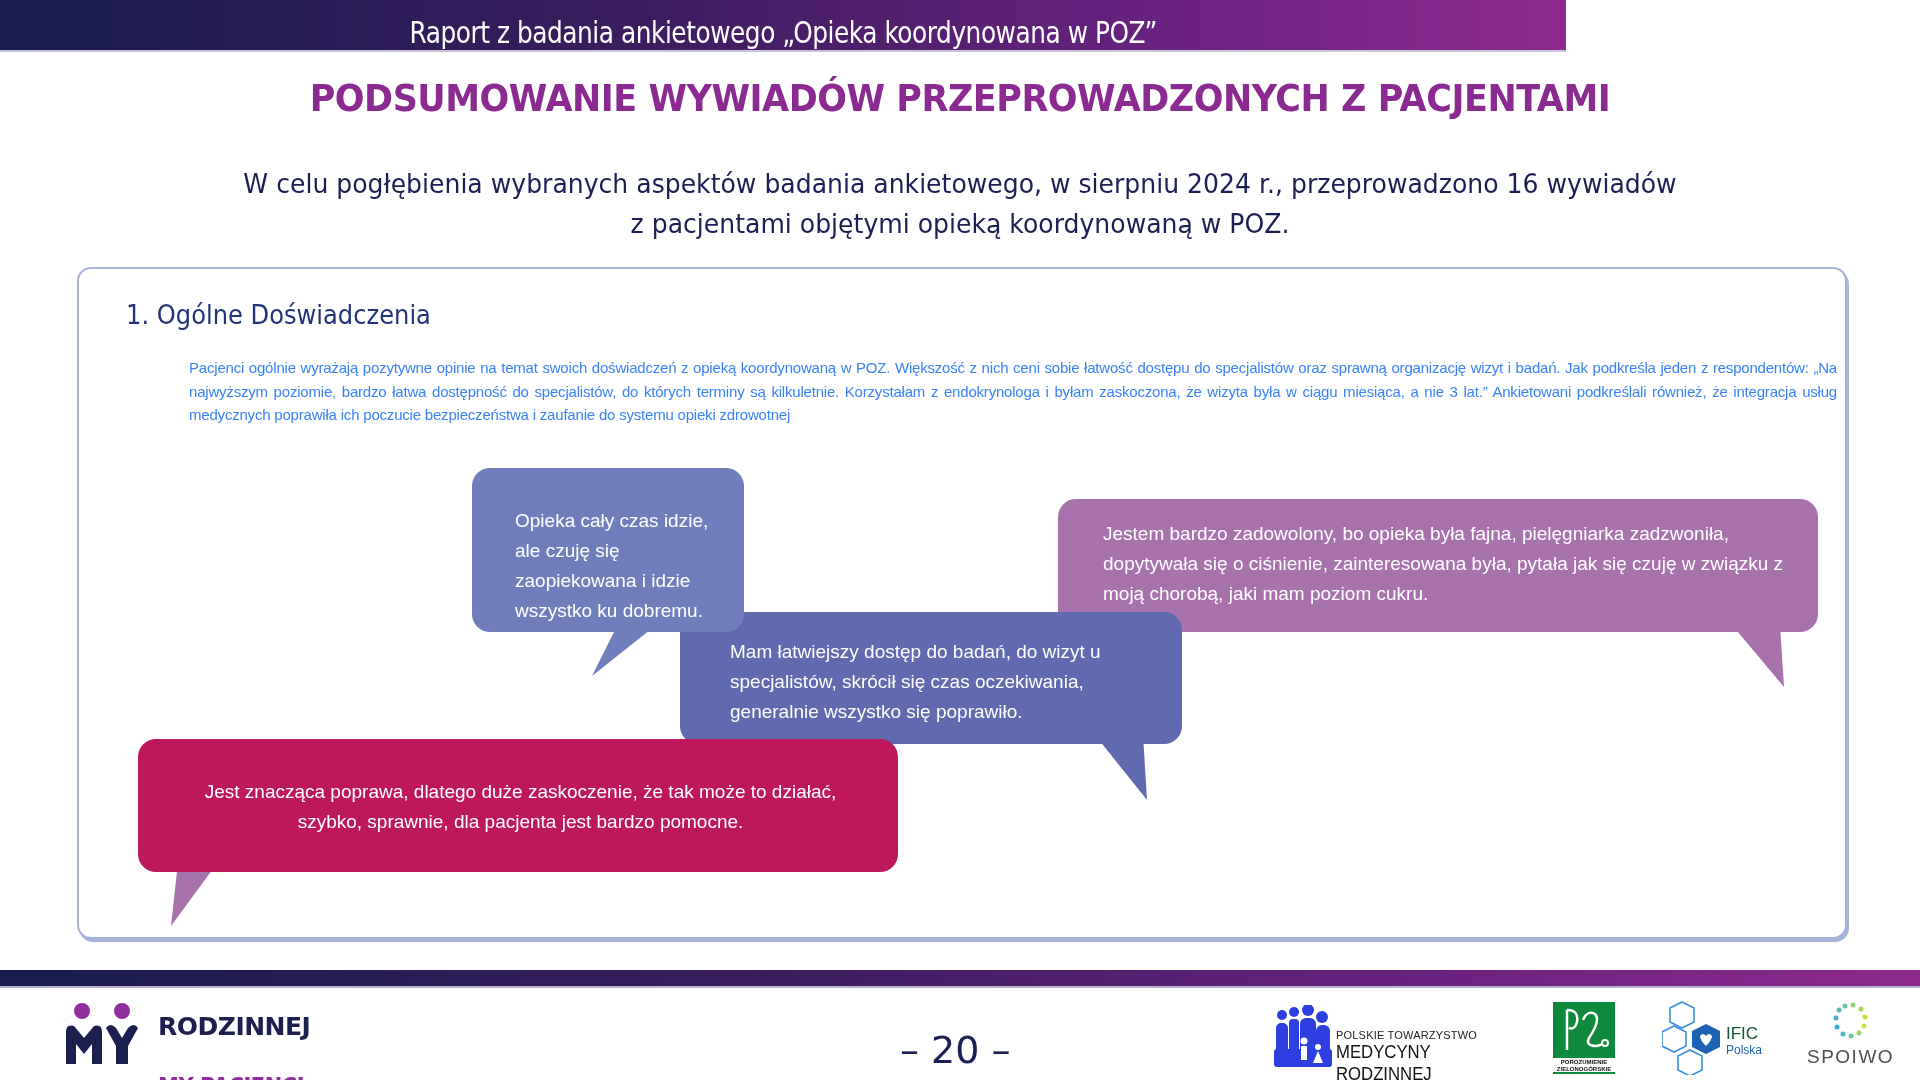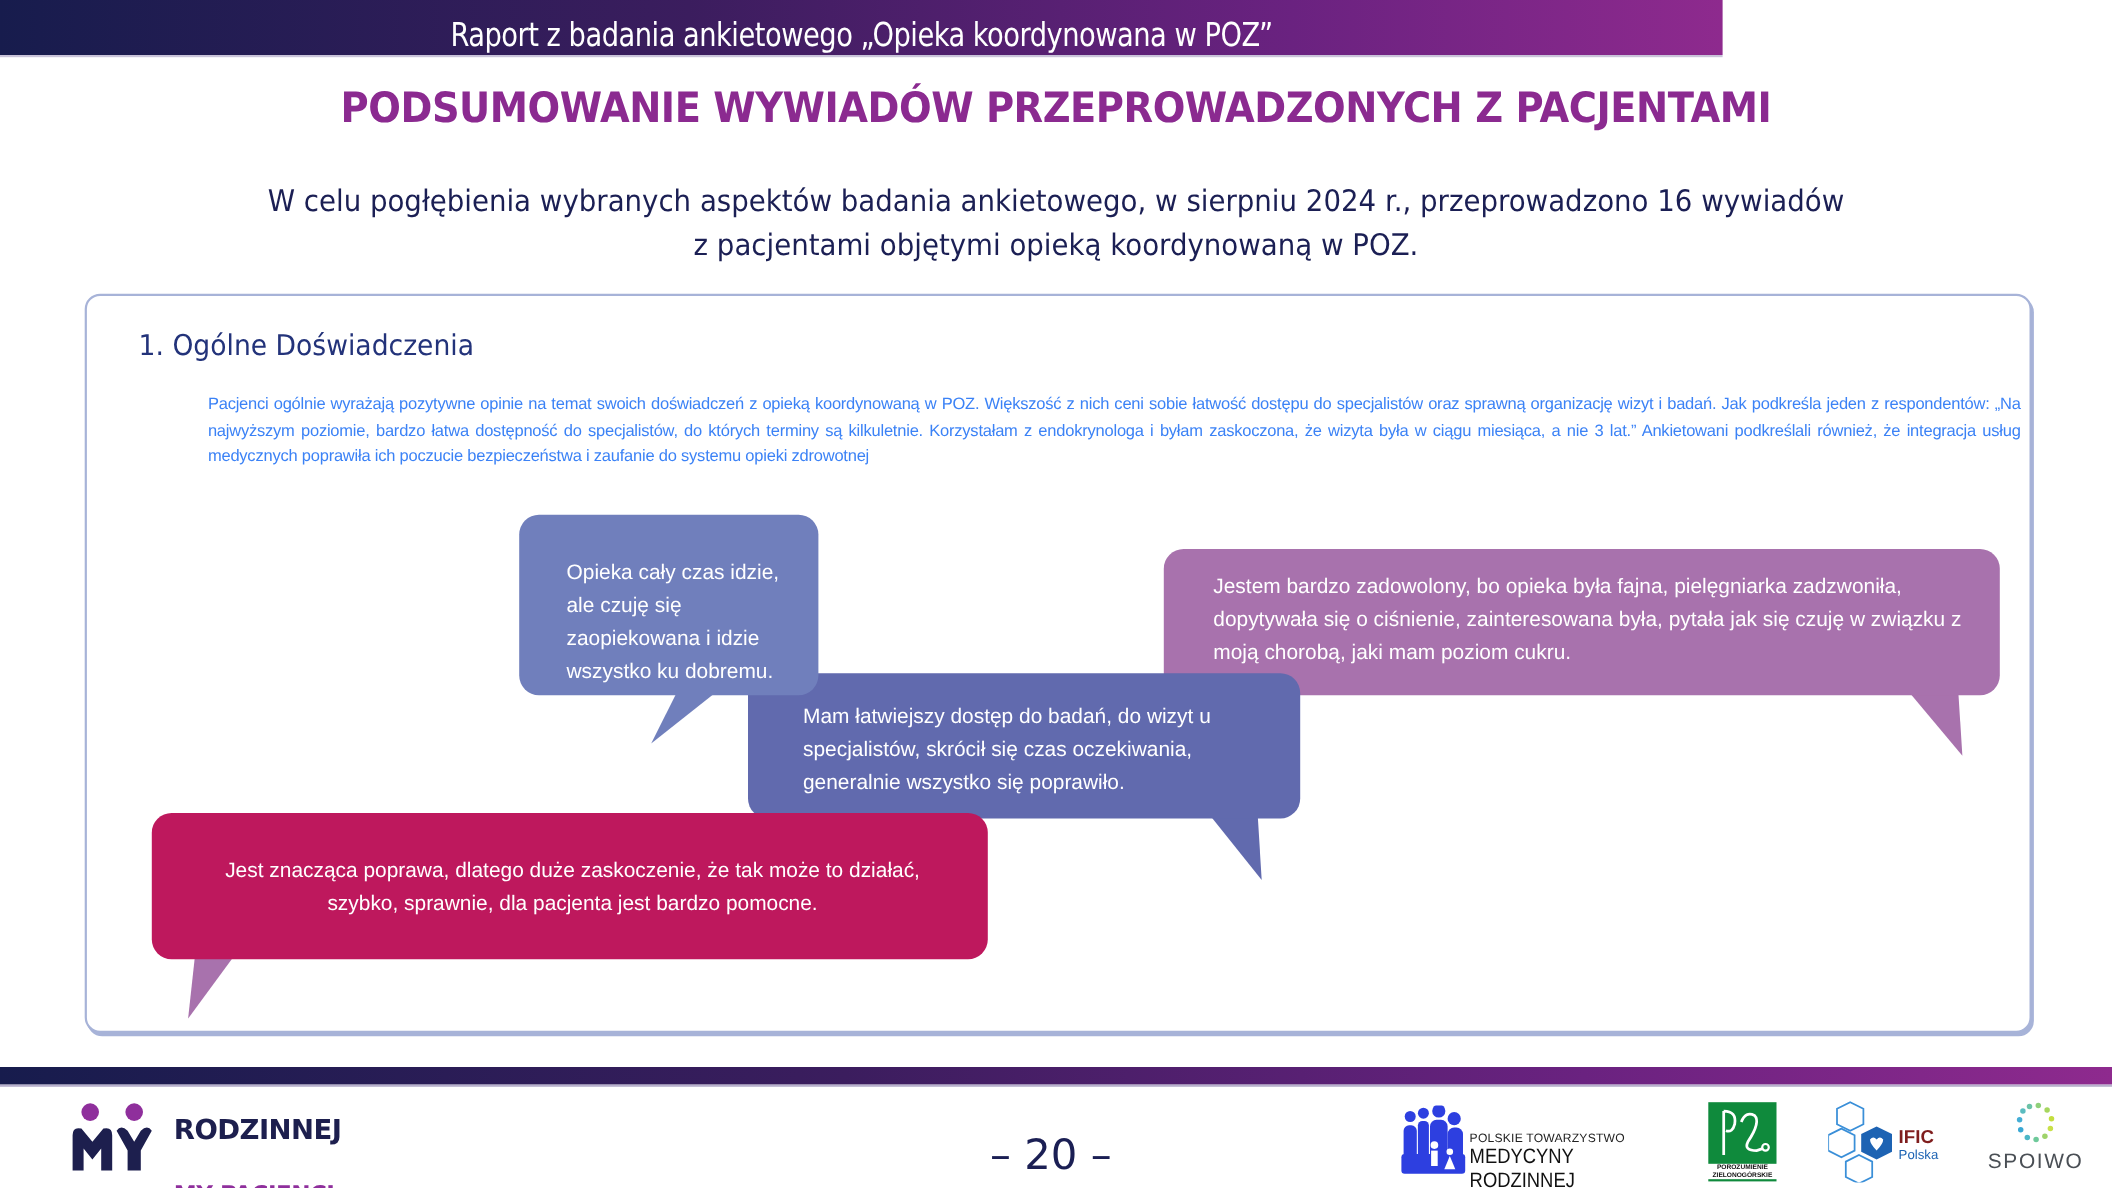--- a/index.html
+++ b/index.html
@@ -75,21 +75,21 @@
   .logo-ptmr { position: absolute; left: 1268px; top: 1003px; width: 240px; height: 70px; }
   .logo-ptmr .small { position: absolute; left: 68px; top: 26px; font-family: "Liberation Sans", sans-serif; font-size: 11px; color: #222; letter-spacing: 0.2px; }
   .logo-ptmr .big { position: absolute; left: 68px; top: 38px; font-family: "Liberation Sans", sans-serif; font-size: 19px; color: #111; transform: scaleX(0.88); transform-origin: left; }
 
   .logo-pz { position: absolute; left: 1553px; top: 1002px; width: 62px; height: 72px; }
   .logo-pz .box { position: absolute; left: 0; top: 0; width: 62px; height: 56px; background: #0f8a3c; }
   .logo-pz .cap { position: absolute; left: 0; top: 57px; width: 62px; font-family: "Liberation Sans", sans-serif; font-weight: bold; font-size: 6px; line-height: 7px; color: #111; text-align: center; }
   .logo-pz .cap-line { position: absolute; left: 0; top: 70px; width: 62px; height: 2px; background: #0f8a3c; }
 
   .logo-ific { position: absolute; left: 1662px; top: 1000px; width: 110px; height: 75px; }
-  .logo-ific .t1 { position: absolute; left: 64px; top: 24px; font-family: "Liberation Sans", sans-serif; font-weight: bold; font-size: 17px; color: #7f1d1d; text-align: center; }
+  .logo-ific .t1 { position: absolute; left: 64px; top: 24px; font-family: "Liberation Sans", sans-serif; font-weight: normal; font-size: 17px; color: #14532d; text-align: center; }
   .logo-ific .t2 { position: absolute; left: 64px; top: 43px; font-family: "Liberation Sans", sans-serif; font-size: 12px; color: #1d63b3; }
 
   .logo-spoiwo { position: absolute; left: 1805px; top: 1000px; width: 95px; height: 75px; }
   .logo-spoiwo .t { position: absolute; left: 2px; top: 46px; font-family: "Liberation Sans", sans-serif; font-size: 19px; color: #4a4f55; letter-spacing: 1.5px; }
 </style>
 </head>
 <body>
 
 <div class="header-bar">
   <div class="header-title">Raport z badania ankietowego  „Opieka koordynowana w POZ”</div>

